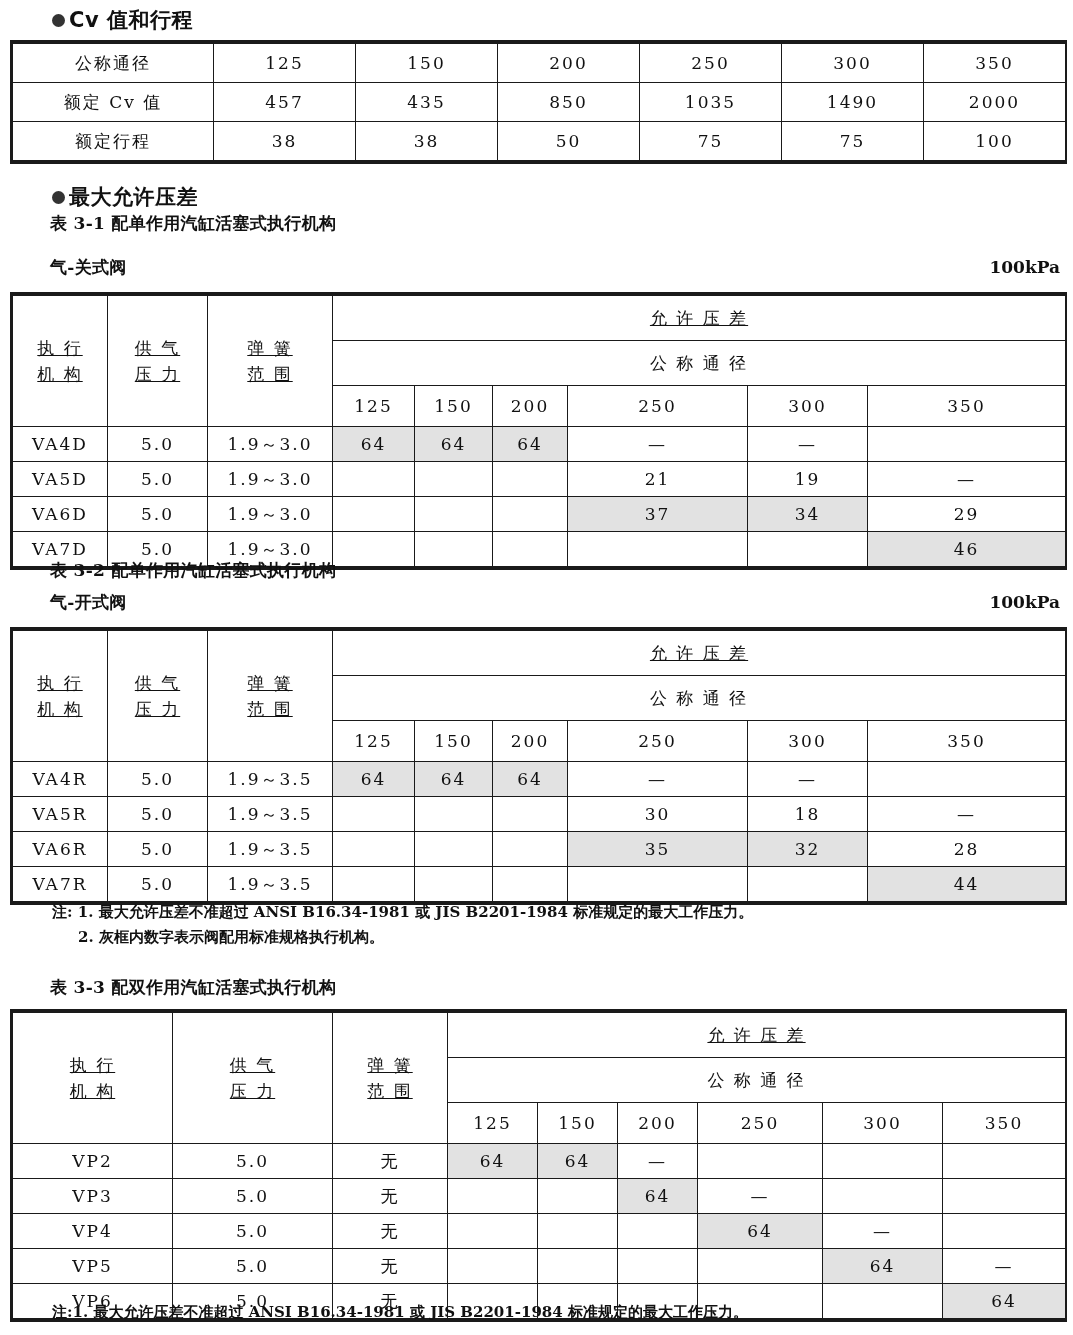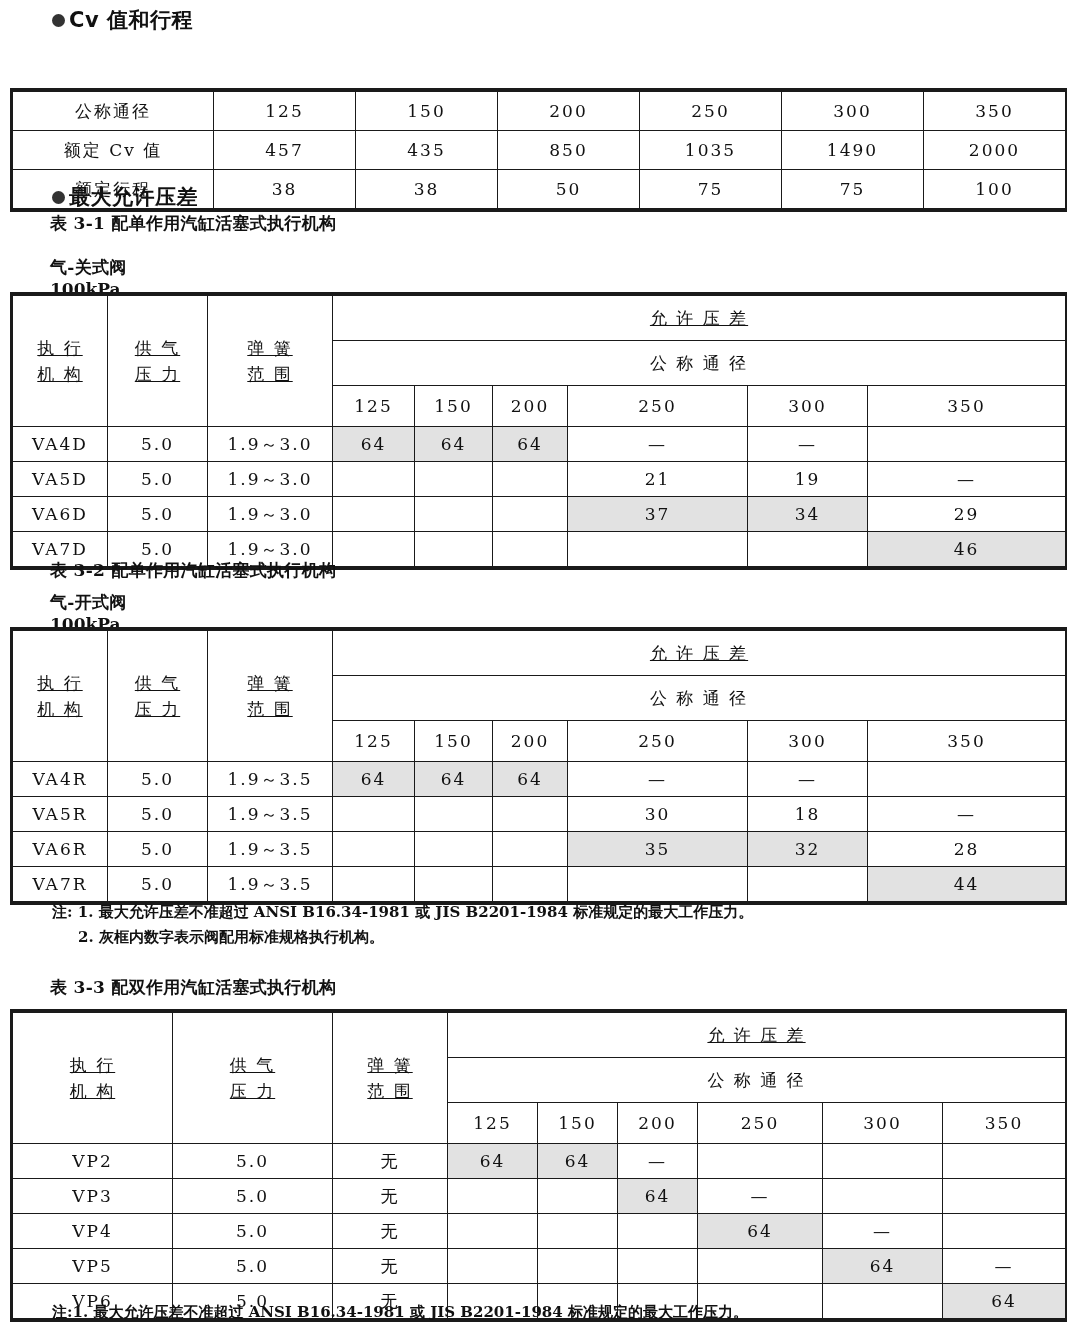--- a/index.html
+++ b/index.html
@@ -41,21 +41,20 @@
   .table-title {
     font-family: "DejaVu Serif", "Liberation Serif", serif;
     font-weight: bold;
     font-size: 17px;
     letter-spacing: 0.3px;
   }
   .title-row {
     display: flex;
     justify-content: space-between;
     align-items: baseline;
-    flex-direction: column;
   }
   .unit-label {
     font-family: "DejaVu Serif", "Liberation Serif", serif;
     font-weight: bold;
     font-size: 17px;
   }
 
   
   table.doc-table {
     border-collapse: collapse;
@@ -119,21 +118,21 @@
   .blk { position: absolute; }
 </style>
 </head>
 <body>
 
 <div class="blk section-heading" style="left:52px; top:6px;">
   <span class="bullet-dot"></span>
   <span>Cv 值和行程</span>
 </div>
 
-<div class="blk frame-wrap" style="left:10px; top:40px;margin-top:48px;">
+<div class="blk frame-wrap" style="left:10px; top:40px;">
   <table class="doc-table cv-table">
     <colgroup>
       <col style="width:201px">
         <col style="width:142px">
         <col style="width:142px">
       <col style="width:142px">
         <col style="width:142px">
         <col style="width:142px">
         <col style="width:142px">
     </colgroup>

